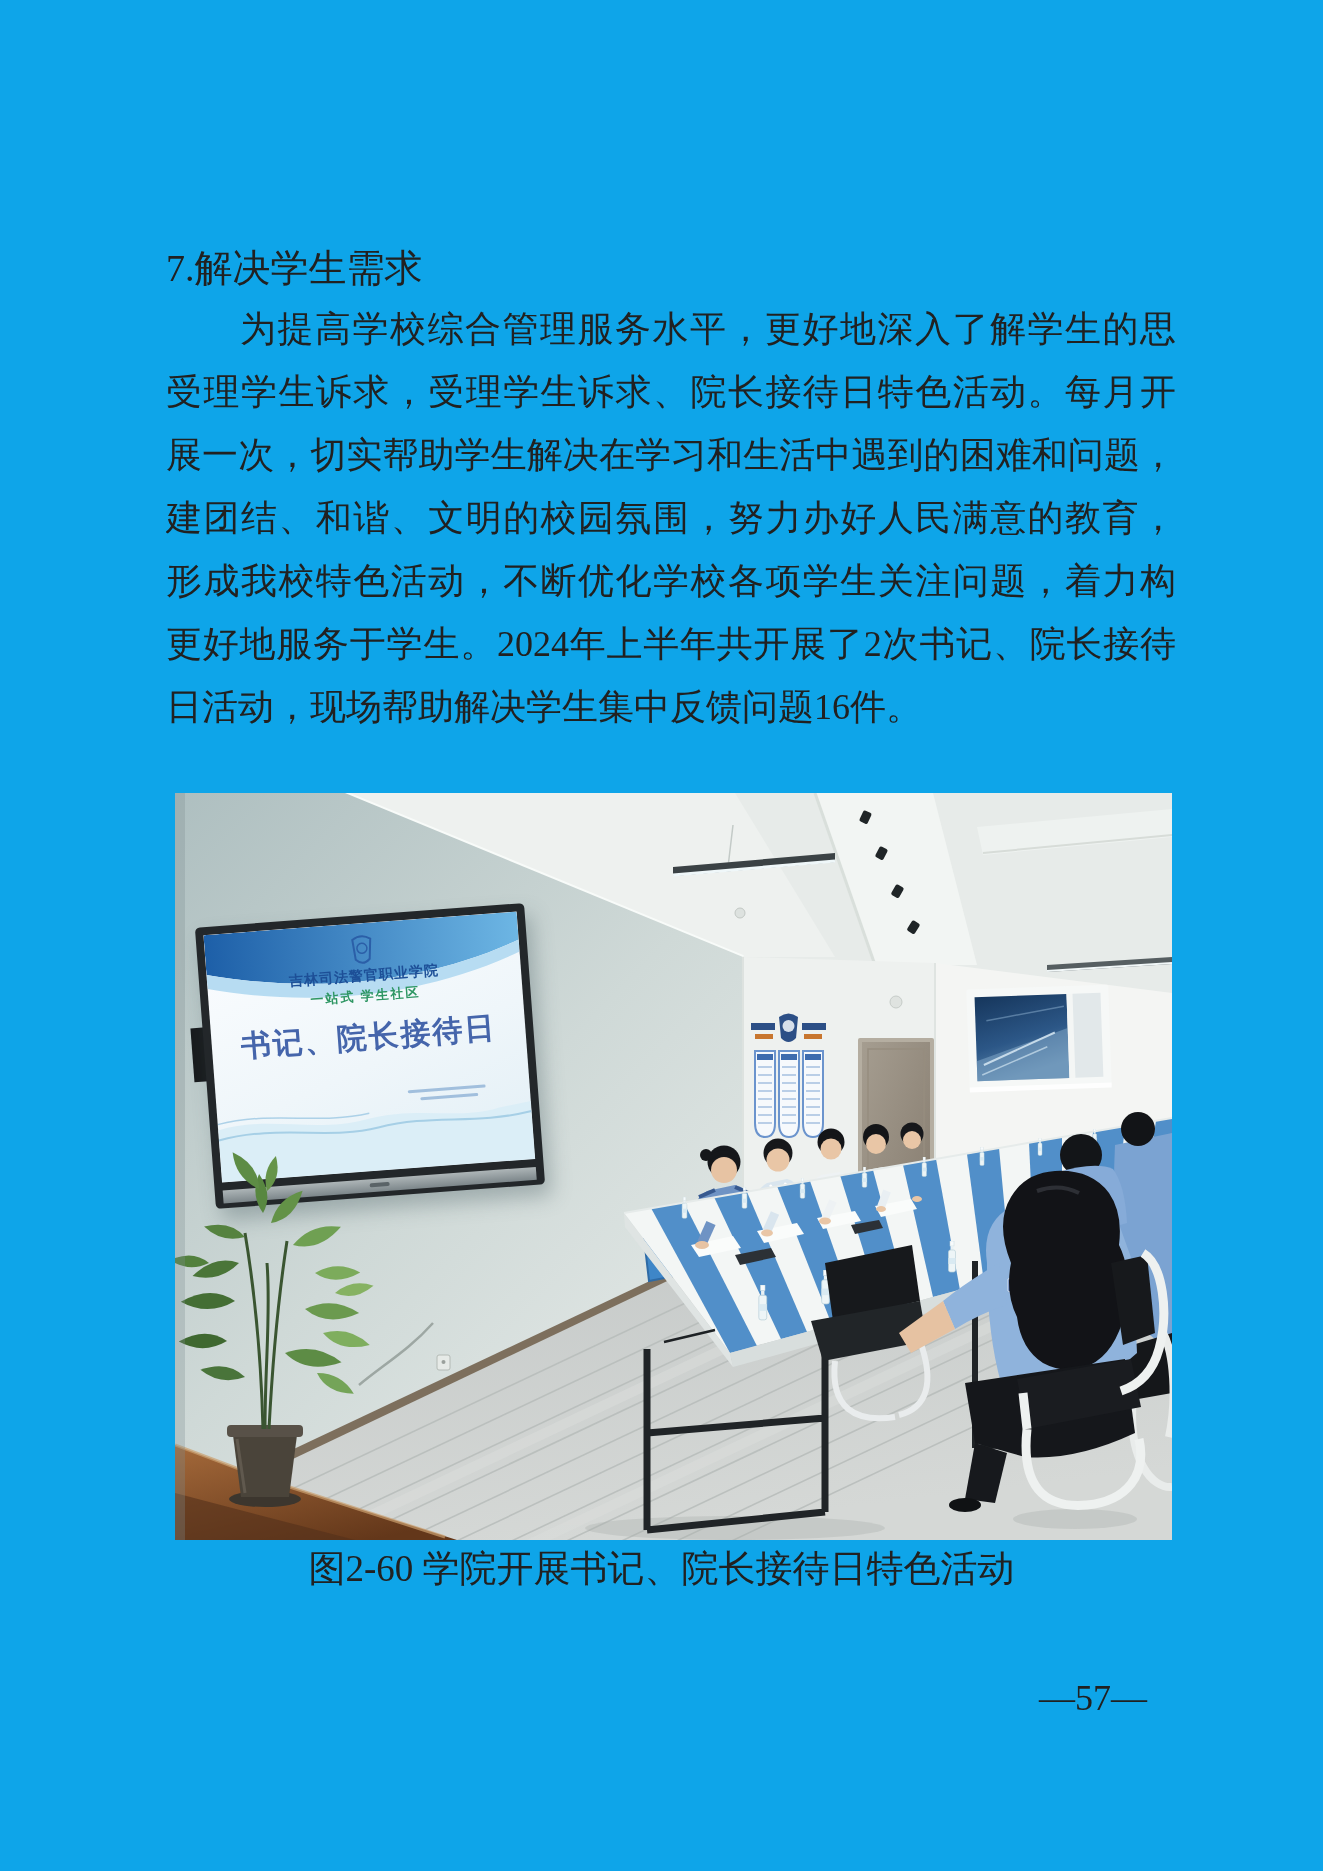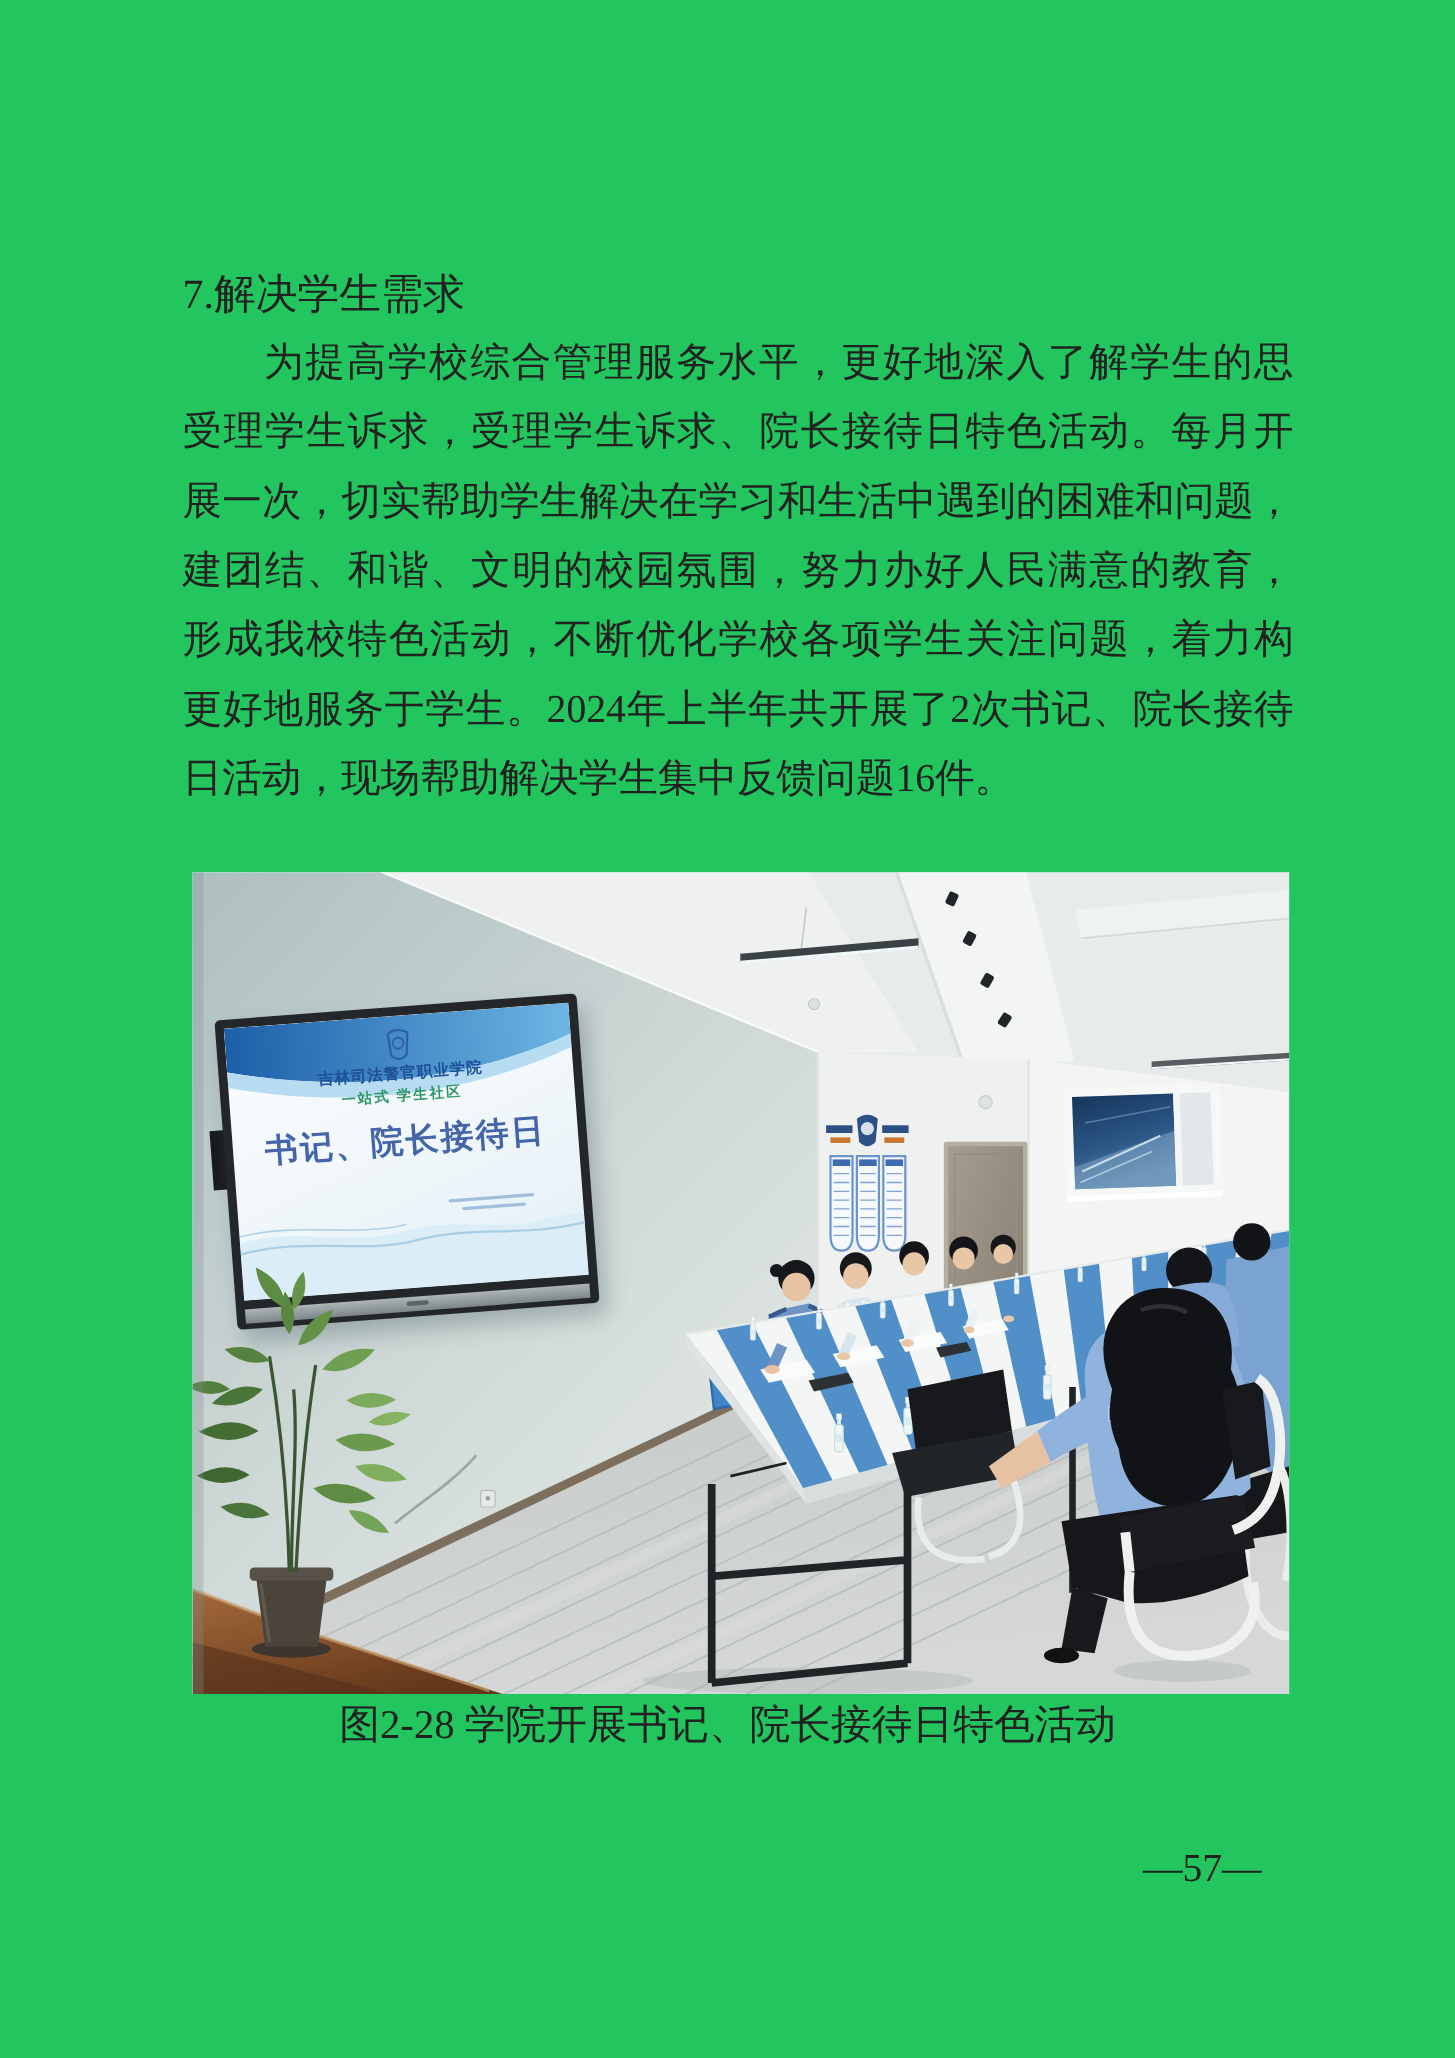--- a/index.html
+++ b/index.html
@@ -1,17 +1,17 @@
 <!DOCTYPE html>
 <html><head>
 <meta charset="utf-8">
 <style>
   html,body{margin:0;padding:0;background:#ffffff;}
   body{width:1323px;height:1871px;position:relative;font-family:"Liberation Serif","DejaVu Serif",serif;color:#212121;}
-  .page{position:absolute;inset:0;background:#22c55e;overflow:hidden;}
+  .page{position:absolute;inset:0;background:#0ea5e9;overflow:hidden;}
 
   .doc-heading{position:absolute;left:166px;top:237px;width:1010px;font-size:38px;line-height:63px;white-space:nowrap;}
   .para{position:absolute;left:166px;top:298px;width:1010px;}
   .para-line{font-size:36px;line-height:63px;height:63px;text-align:justify;text-align-last:justify;overflow:hidden;}
   .para-line.first{text-indent:74px;}
   .para-line.last{text-align-last:left;}
 
   .figure-caption{position:absolute;left:0;top:1544px;width:1323px;text-align:center;font-size:37px;line-height:50px;}
   .page-number{position:absolute;right:176px;top:1676px;font-size:36px;line-height:44px;}
 
@@ -415,15 +415,15 @@
           <use href="#leaf" transform="translate(92,398) rotate(-70) scale(1.2)" fill="#669449"></use>
           <use href="#leaf" transform="translate(34,470) rotate(190) scale(1.3)" fill="#52803d"></use>
           <use href="#leaf" transform="translate(160,500) rotate(-5) scale(1.3)" fill="#86b262"></use>
           <use href="#leaf" transform="translate(84,396) rotate(-120) scale(1.5)" fill="#5d8c45"></use>
         </g>
       </g>
       <rect x="0" y="0" width="10" height="747" fill="#7d9093" opacity="0.3"></rect>
     </svg>
   </div>
 
-  <div class="figure-caption">图2-28 学院开展书记、院长接待日特色活动</div>
+  <div class="figure-caption">图2-60 学院开展书记、院长接待日特色活动</div>
   <div class="page-number">—57—</div>
 </div>
 
 </body></html>

